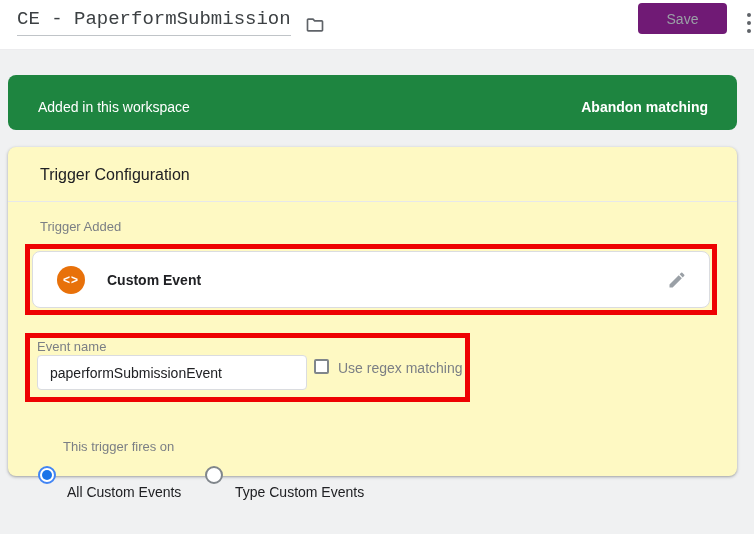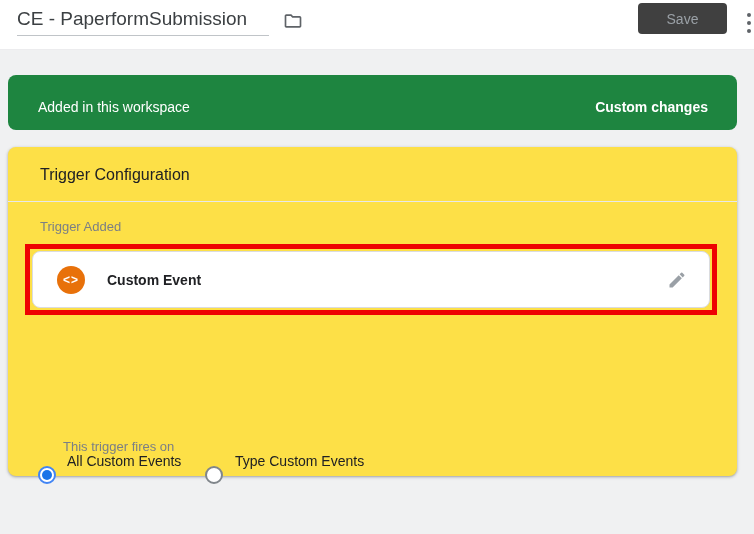--- a/index.html
+++ b/index.html
@@ -3,33 +3,33 @@
 <meta charset="utf-8">
 <style>
   * { margin:0; padding:0; box-sizing:border-box; }
   html,body { width:754px; height:534px; }
   body { font-family:"Liberation Sans", sans-serif; background:#f0f1f2; overflow:hidden; }
 
   .screen { position:relative; width:754px; height:534px; background:#f0f1f2; }
 
   
   .topbar { position:absolute; left:0; top:0; width:754px; height:50px; background:#ffffff; border-bottom:1px solid #ececee; }
-  .title-wrap { position:absolute; left:17px; top:8px; display:flex; align-items:flex-start; gap:13px; }
+  .title-wrap { position:absolute; left:17px; top:8px; display:flex; align-items:flex-end; gap:13px;font-family:Liberation Mono, monospace; }
   .title { display:inline-block; font-size:19px; color:#3c4043; padding-bottom:5px; border-bottom:1px solid #c0c4c8; min-width:252px; white-space:nowrap; cursor:text; }
   .folder-btn { margin-top:2px; width:22px; height:22px; display:flex; align-items:center; justify-content:center; cursor:pointer; }
-  .save-btn { position:absolute; left:638px; top:3px; width:89px; height:31px; background:#404040; color:#9aa0a6; font-size:14px; font-family:inherit; border:none; border-radius:4px; cursor:pointer; }
+  .save-btn { position:absolute; left:638px; top:3px; width:89px; height:31px; background:#701a75; color:#9aa0a6; font-size:14px; font-family:inherit; border:none; border-radius:4px; cursor:pointer; }
   .kebab { position:absolute; left:747px; top:13px; width:8px; height:24px; display:flex; flex-direction:column; align-items:flex-start; gap:4px; cursor:pointer; }
   .kebab i { display:block; width:4px; height:4px; border-radius:50%; background:#5f6368; }
 
   
   .banner { position:absolute; left:8px; top:75px; width:729px; height:55px; background:var(--banner-green, #1e8540); border-radius:8px; display:flex; align-items:center; justify-content:space-between; padding:8px 29px 0 30px; color:#ffffff; font-size:14px; }
   .banner .action { font-weight:bold; cursor:pointer; }
 
   
-  .card { position:absolute; left:8px; top:147px; width:729px; height:329px; background:#fde047; border-radius:8px; box-shadow:0 1px 2px rgba(60,64,67,.28), 0 1px 3px 1px rgba(60,64,67,.14); }
+  .card { position:absolute; left:8px; top:147px; width:729px; height:329px; background:#fef9c3; border-radius:8px; box-shadow:0 1px 2px rgba(60,64,67,.28), 0 1px 3px 1px rgba(60,64,67,.14); }
   .card-title { position:absolute; left:32px; top:19px; font-size:16px; font-weight:normal; color:#202124; }
   .card-divider { position:absolute; left:0; top:54px; width:729px; height:1px; background:#e7e8ea; }
 
   .section-label { position:absolute; font-size:13px; color:#7b7f85; }
   .lbl-trigger-type { left:32px; top:72px; }
   .lbl-fires-on { left:32px; top:292px;margin-left:23px; }
 
   
   .red-box { position:absolute; border:5px solid var(--highlight-red, #ee0202); background:transparent; }
   .red-box-1 { left:17px; top:97px; width:692px; height:71px; padding:2px; }
@@ -46,21 +46,21 @@
   .event-input { position:absolute; left:7px; top:17px; width:270px; height:35px; border:1px solid #dadce0; border-radius:4px; padding:0 12px; font-size:14px; color:#202124; font-family:inherit; outline:none; background:#fff; }
   .checkbox { position:absolute; left:284px; top:21px; width:15px; height:15px; border:2px solid #80868b; border-radius:2px; background:#fff; cursor:pointer; }
   .checkbox-label { position:absolute; left:308px; top:22px; font-size:14px; color:#7b7f85; white-space:nowrap; }
 
   
   .radio { position:absolute; top:319px; width:18px; height:18px; border-radius:50%; border:2px solid #80868b; background:#fff; cursor:pointer; }
   .radio.selected { border-color:var(--radio-ring, #4285f4); }
   .radio.selected::after { content:""; position:absolute; left:50%; top:50%; transform:translate(-50%,-50%); width:10px; height:10px; border-radius:50%; background:var(--radio-blue, #1a73e8); }
   .radio-1 { left:30px; }
   .radio-2 { left:197px; }
-  .radio-label { position:absolute; top:306px; font-size:14px; color:#202124; white-space:nowrap; }
+  .radio-label { position:absolute; top:337px; font-size:14px; color:#202124; white-space:nowrap; }
   .radio-label-1 { left:59px; }
   .radio-label-2 { left:227px; }
 </style>
 </head>
 <body>
 
 <div class="screen">
 
   <header class="topbar">
     <div class="title-wrap">
@@ -74,21 +74,21 @@
     <button class="save-btn">Save</button>
     <span class="kebab">
         <i></i>
         <i></i>
         <i></i>
       </span>
   </header>
 
   <div class="banner">
     <span>Added in this workspace</span>
-    <span class="action">Custom changes</span>
+    <span class="action">Abandon matching</span>
   </div>
 
   <section class="card">
     <h2 class="card-title">Trigger Configuration</h2>
     <div class="card-divider"></div>
 
     <div class="section-label lbl-trigger-type">Trigger Added</div>
 
     <div class="red-box red-box-1">
       <div class="selector-row">
@@ -97,20 +97,26 @@
         </span>
         <span class="event-label">Custom Event</span>
         <span class="pencil-btn">
           <svg viewBox="0 0 24 24" width="20" height="20" fill="#9aa0a6" aria-hidden="true">
             <path d="M3 17.25V21h3.75L17.81 9.94l-3.75-3.75L3 17.25zM20.71 7.04a1 1 0 0 0 0-1.41l-2.34-2.34a1 1 0 0 0-1.41 0l-1.83 1.83 3.75 3.75 1.83-1.83z"></path>
           </svg>
         </span>
       </div>
     </div>
 
+    <div class="red-box red-box-2">
+      <div class="field-label">Event name</div>
+      <input class="event-input" type="text" value="paperformSubmissionEvent" style="">
+      <span class="checkbox"></span>
+      <span class="checkbox-label">Use regex matching</span>
+    </div>
 
     <div class="section-label lbl-fires-on">This trigger fires on</div>
 
     <span class="radio radio-1 selected"></span>
     <span class="radio-label radio-label-1">All Custom Events</span>
     <span class="radio radio-2"></span>
     <span class="radio-label radio-label-2">Type Custom Events</span>
   </section>
 
 </div>

